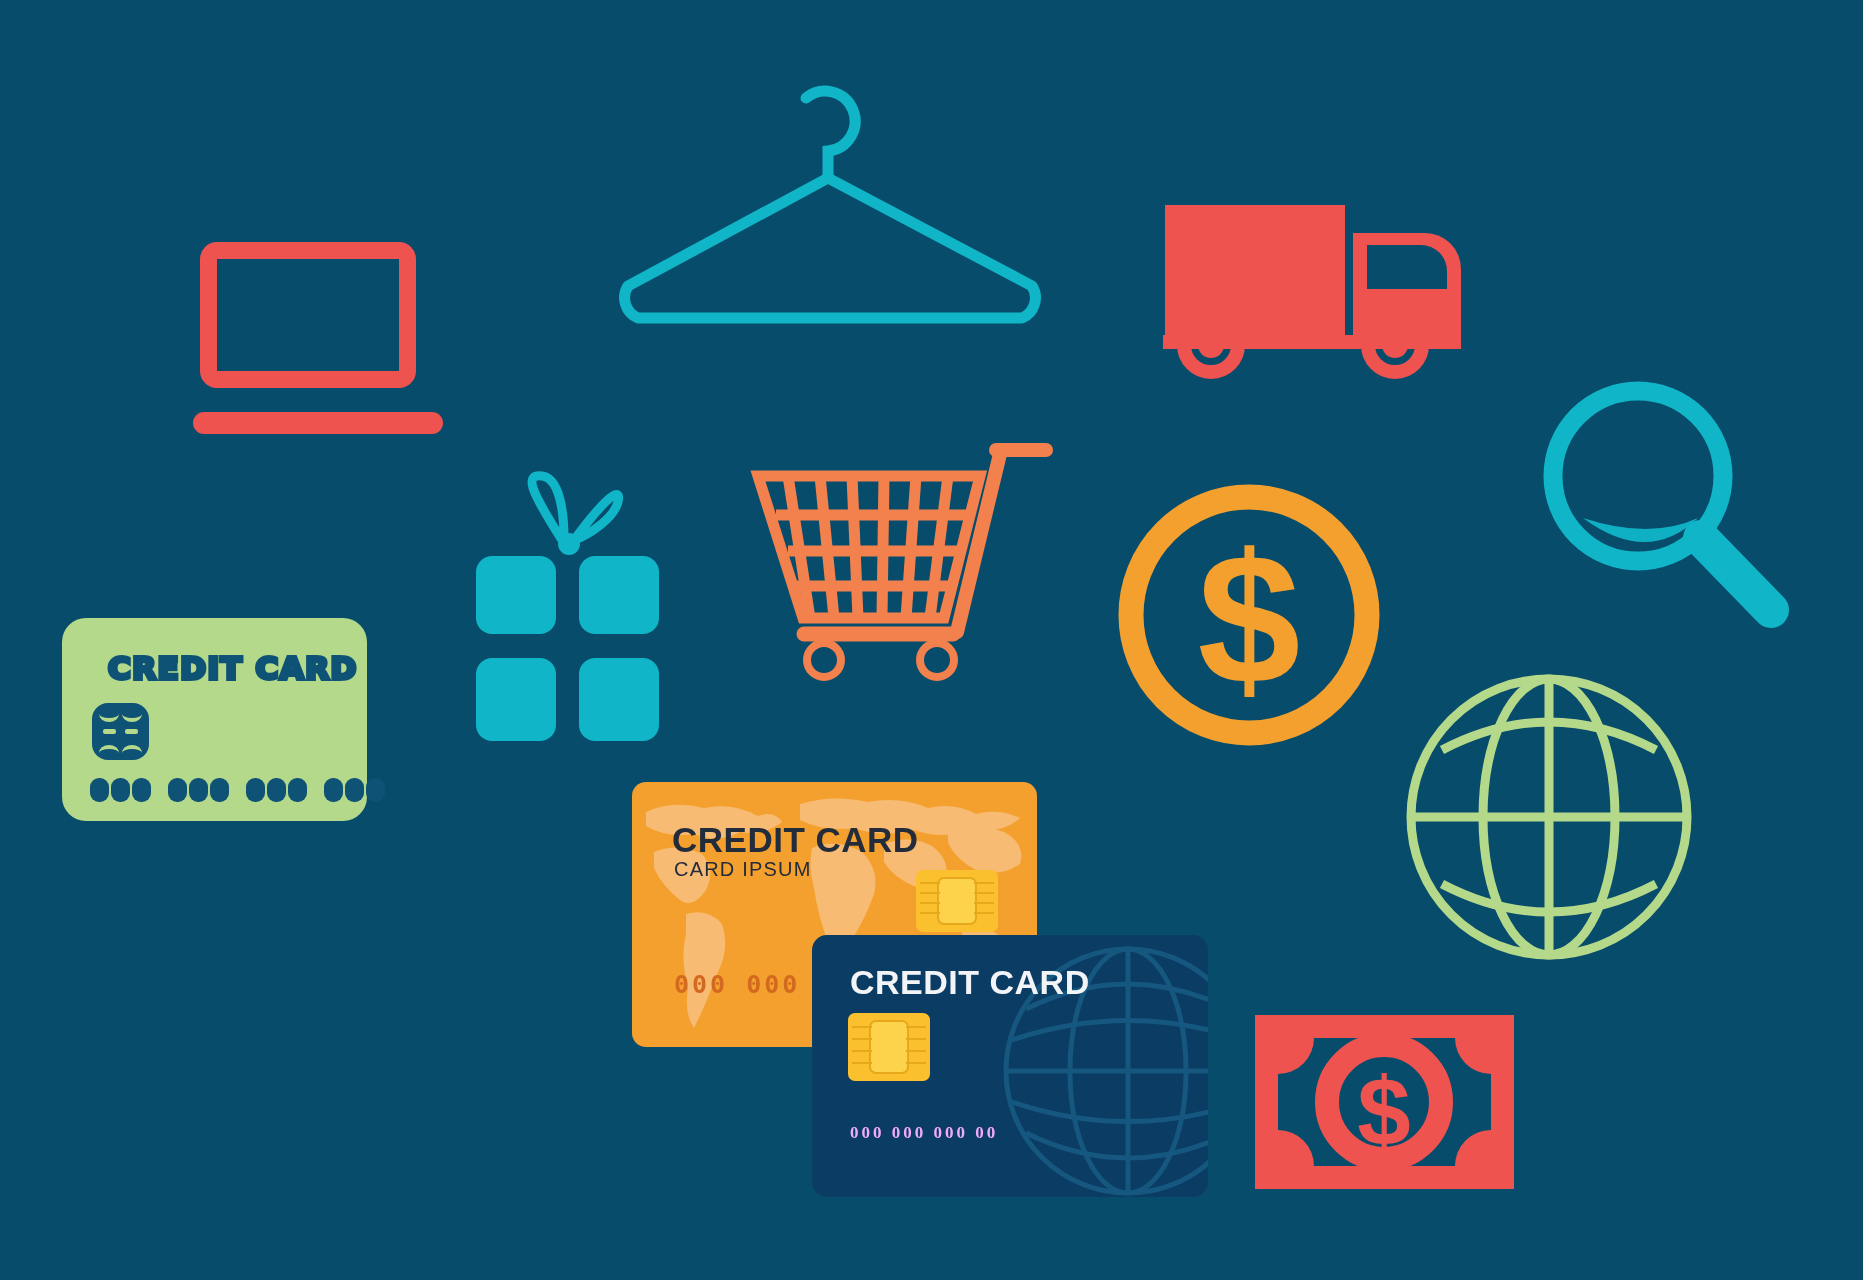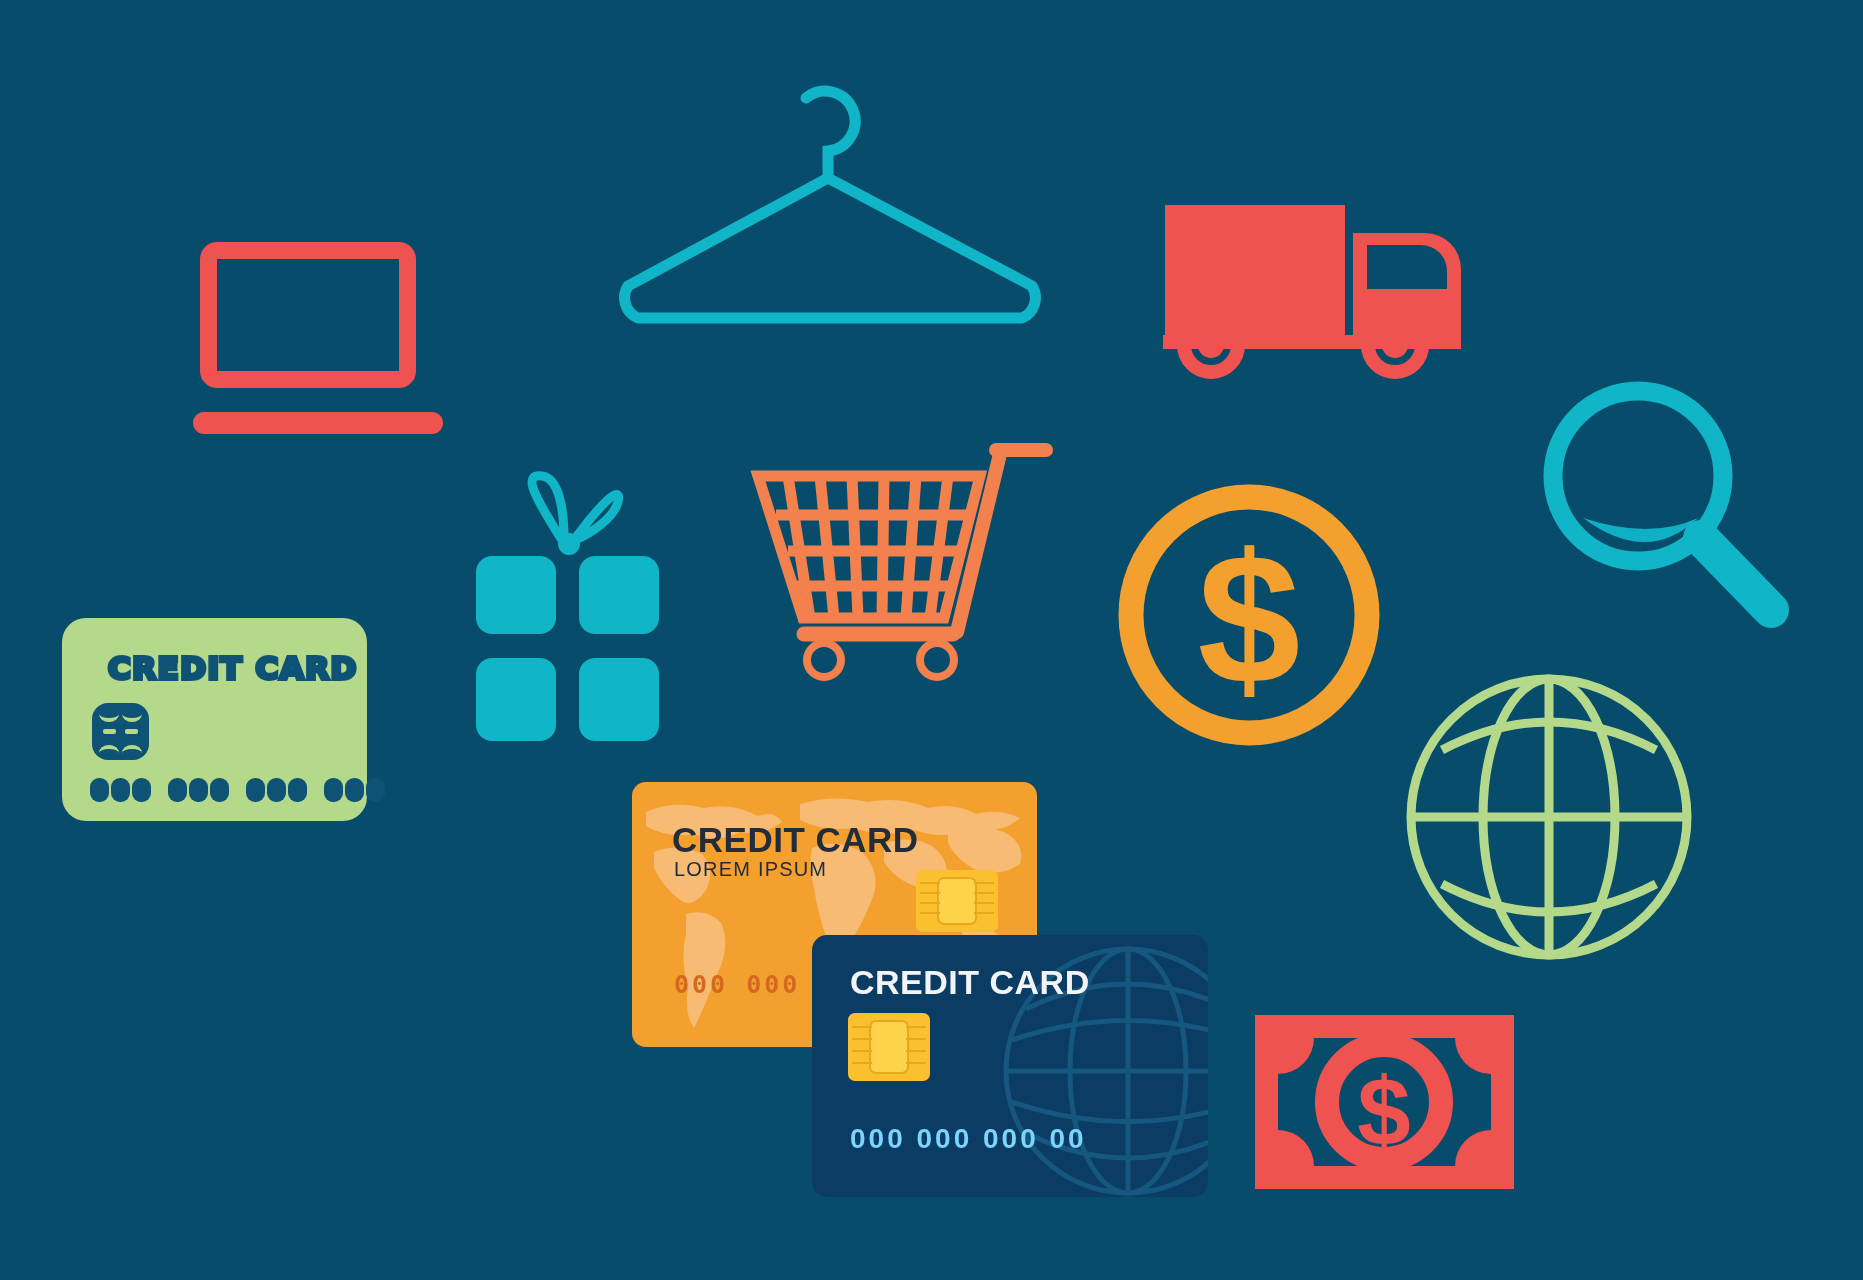--- a/index.html
+++ b/index.html
@@ -132,22 +132,22 @@
     background: #0b3c63; border-radius: 15px; overflow: hidden;
   }
   #card-navy .cn-title {
     position: absolute; left: 38px; top: 28px;
     font-family: "Liberation Sans", sans-serif;
     font-weight: 700; font-size: 34px; letter-spacing: 0.5px; color: #f2f4f7;
   }
   #card-navy .chip-gold { left: 36px; top: 78px; width: 82px; height: 68px; }
   #card-navy .cn-num {
     position: absolute; left: 38px; top: 188px;
-    font-family: Liberation Sans, sans-serif;
-    font-weight: 700; font-size: 28px; letter-spacing: 3px; color: #7dd3fc;
+    font-family: Liberation Serif, serif;
+    font-weight: 700; font-size: 17px; letter-spacing: 3px; color: #f0abfc;
   }
   #card-navy .cn-globe { position: absolute; right: -60px; top: 8px; }
 </style>
 </head>
 <body style="background: rgb(8, 76, 107);">
 
 <div id="canvas" style="background: rgb(8, 76, 107);">
 
   <div class="item" id="laptop">
     <div class="screen"></div>
@@ -289,21 +289,21 @@
         <path d="M22 70 Q46 60 70 72 Q84 88 74 108 Q60 128 48 118 Q30 104 22 86 Z"></path>
         <path d="M54 132 Q76 126 90 142 Q98 166 86 190 Q74 222 62 246 Q52 232 56 206 Q48 176 54 152 Z"></path>
         <path d="M168 22 Q200 12 236 20 Q268 14 296 26 Q322 20 344 32 Q366 26 388 36 Q370 52 340 48 Q310 58 282 48 Q250 56 222 46 Q192 50 168 38 Z"></path>
         <path d="M180 66 Q206 56 230 70 Q248 88 242 112 Q232 140 218 160 Q204 178 196 160 Q186 134 182 106 Q176 84 180 66 Z"></path>
         <path d="M252 62 Q278 52 300 64 Q318 78 314 96 Q300 110 282 104 Q262 96 252 80 Z"></path>
         <path d="M316 48 Q344 40 372 50 Q394 62 388 82 Q368 96 344 88 Q322 76 316 60 Z"></path>
         <path d="M330 150 Q352 142 368 154 Q376 170 364 180 Q344 184 332 170 Z"></path>
       </g>
     </svg>
     <div class="co-title">CREDIT CARD</div>
-    <div class="co-sub">LOREM IPSUM</div>
+    <div class="co-sub">CARD IPSUM</div>
     <div class="chip-gold">
       <span class="inner"></span>
       <span class="ln" style="left:4px;top:12px;width:20px;"></span>
       <span class="ln" style="left:4px;top:22px;width:20px;"></span>
       <span class="ln" style="left:4px;top:32px;width:20px;"></span>
       <span class="ln" style="left:4px;top:42px;width:20px;"></span>
       <span class="ln" style="left:58px;top:12px;width:20px;"></span>
       <span class="ln" style="left:58px;top:22px;width:20px;"></span>
       <span class="ln" style="left:58px;top:32px;width:20px;"></span>
       <span class="ln" style="left:58px;top:42px;width:20px;"></span>

